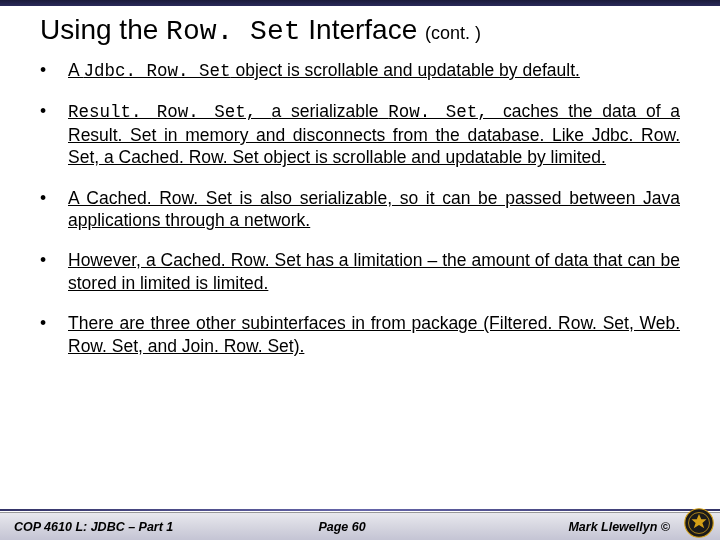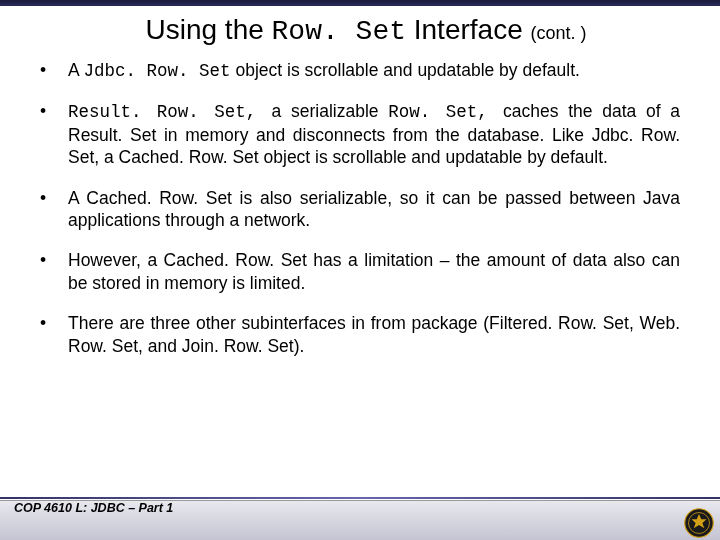--- a/index.html
+++ b/index.html
@@ -12,21 +12,21 @@
       overflow: hidden;
     }
     .top-bar {
       width: 100%;
       height: 6px;
       background: linear-gradient(to bottom, #1a1a3a, #2a2a5a);
     }
     .slide-title {
       font-size: 28px;
       font-weight: normal;
-      text-align: center;
+      text-align: left;
       padding: 8px 28px 12px 40px;
       color: #000;
     }
     .slide-title .mono {
       font-family: "Courier New", monospace;
     }
     .slide-title .cont {
       font-size: 18px;
     }
     .content {
@@ -38,39 +38,40 @@
       margin-bottom: 18px;
       font-size: 17.5px;
       line-height: 1.28;
       color: #000;
       text-align: justify;
     }
     .bullet-dot {
       width: 28px;
       flex-shrink: 0;
     }
-    .bullet-text { flex: 1; }
+    .bullet-text { flex: 1; text-decoration: underline; }
     .mono-inline {
       font-family: "Courier New", monospace;
     }
     .footer-wrap {
       position: absolute;
       bottom: 0;
       left: 0;
       right: 0;
     }
     .footer-line {
       height: 2px;
       background: linear-gradient(to right, #333366, #6666aa, #333366);
       margin-bottom: 1px;
     }
     .footer {
-      height: 40px;
+      height: 28px;
       background: linear-gradient(to bottom, #e8e8ee 0%, #d6d6e0 50%, #c4c4d4 100%);
       display: flex;
+      align-items: center;
       justify-content: space-between;
       padding: 0 14px 0 14px;
       font-size: 12.5px;
       font-style: italic;
       font-weight: bold;
       color: #000;
       border-top: 1px solid #999;
       position: relative;
     }
     .footer .left { flex: 1; text-align: left; }
@@ -95,41 +96,43 @@
 </h1>
 
 <div class="content">
   <ul id="bullet-list">
       <li>
         <span class="bullet-dot">•</span>
         <span class="bullet-text"><span>A </span><span class="mono-inline">Jdbc. Row. Set</span><span> object is scrollable and updatable by default.</span></span>
       </li>
       <li>
         <span class="bullet-dot">•</span>
-        <span class="bullet-text"><span class="mono-inline">Result. Row. Set, </span><span>a serializable </span><span class="mono-inline">Row. Set, </span><span>caches the data of a Result. Set in memory and disconnects from the database. Like Jdbc. Row. Set, a Cached. Row. Set object is scrollable and updatable by default.</span></span>
+        <span class="bullet-text"><span class="mono-inline">Result. Row. Set, </span><span>a serializable </span><span class="mono-inline">Row. Set, </span><span>caches the data of a Result. Set in memory and disconnects from the database. Like Jdbc. Row. Set, a Cached. Row. Set object is scrollable and updatable by limited.</span></span>
       </li>
       <li>
         <span class="bullet-dot">•</span>
         <span class="bullet-text"><span>A Cached. Row. Set is also serializable, so it can be passed between Java applications through a network.</span></span>
       </li>
       <li>
         <span class="bullet-dot">•</span>
-        <span class="bullet-text"><span>However, a Cached. Row. Set has a limitation – the amount of data also can be stored in memory is limited.</span></span>
+        <span class="bullet-text"><span>However, a Cached. Row. Set has a limitation – the amount of data that can be stored in limited is limited.</span></span>
       </li>
       <li>
         <span class="bullet-dot">•</span>
         <span class="bullet-text"><span>There are three other subinterfaces in from package (Filtered. Row. Set, Web. Row. Set, and Join. Row. Set).</span></span>
       </li>
     </ul>
 </div>
 
 <div class="footer-wrap">
   <div class="footer-line"></div>
   <div class="footer">
     <div class="left">COP 4610 L: JDBC – Part 1</div>
+    <div class="center">Page 60</div>
+    <div class="right">Mark Llewellyn ©</div>
     <div class="logo">
       <svg viewBox="0 0 40 40">
         <circle cx="20" cy="20" r="19" fill="#1a1a1a" stroke="#d4a017" stroke-width="1.5"></circle>
         <circle cx="20" cy="20" r="14" fill="none" stroke="#d4a017" stroke-width="1"></circle>
         <path d="M 20 8 L 23 15 L 30 15 L 24.5 20 L 27 27 L 20 22.5 L 13 27 L 15.5 20 L 10 15 L 17 15 Z" fill="#d4a017"></path>
       </svg>
     </div>
   </div>
 </div>
 

